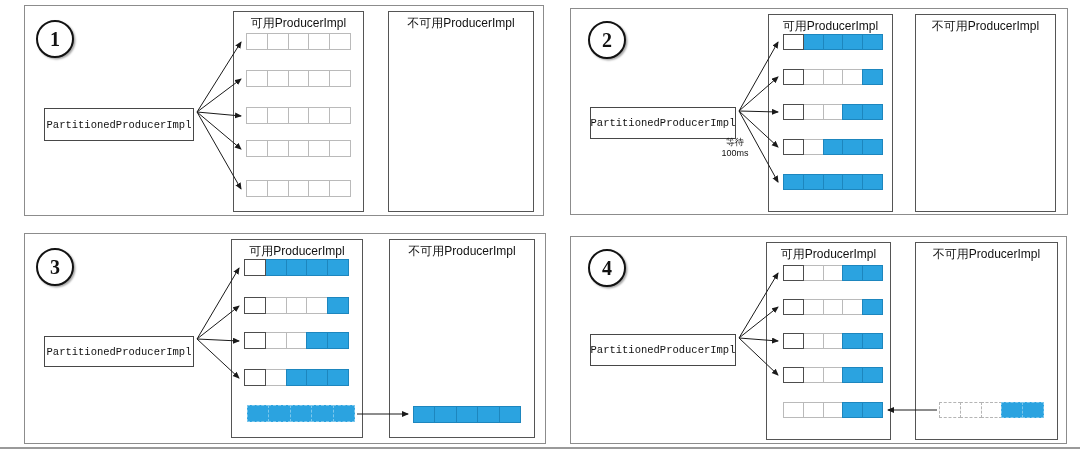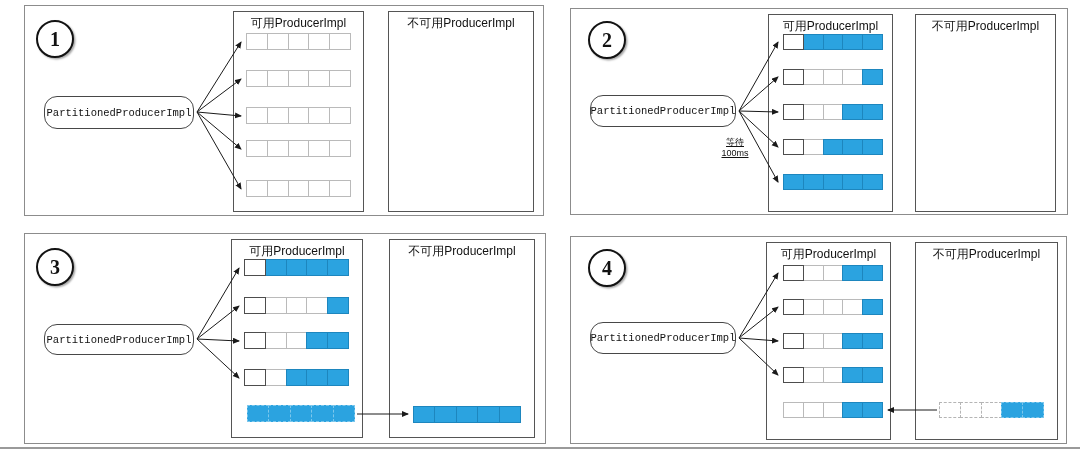--- a/index.html
+++ b/index.html
@@ -10,23 +10,23 @@
   .panel{
     position:absolute;border:1.5px solid #8c8c8c;background:#fff;box-sizing:border-box;
   }
   .step-num{
     position:absolute;width:34px;height:34px;border:2.5px solid #121212;border-radius:50%;
     background:#fff;display:flex;align-items:center;justify-content:center;
     font-weight:bold;font-size:20px;box-shadow:1.5px 1.5px 2px rgba(0,0,0,0.35);
     font-family:"Liberation Serif", serif;
   }
   .producer-box{
-    position:absolute;border:1.5px solid #474747;border-radius:13px;background:#fff;
+    position:absolute;border:1.5px solid #474747;border-radius:0;background:#fff;
     display:flex;align-items:center;justify-content:center;box-sizing:border-box;
-    font-family:"Liberation Mono", monospace;font-size:10.5px;white-space:nowrap;
+    font-family:"Liberation Mono", monospace;font-size:10.5px;white-space:nowrap;margin-top:12px;
   }
   .pool{
     position:absolute;border:1.4px solid #555555;background:#fff;box-sizing:border-box;
   }
   .pool-title{
     position:absolute;top:3px;left:0;right:0;text-align:center;
     font-size:12px;color:#111;white-space:nowrap;
   }
   .row{
     position:absolute;display:flex;background:#fff;box-sizing:border-box;
@@ -34,21 +34,21 @@
   .row .cell{
     flex:1;background:#fff;border:1px solid #bababa;margin-left:-1px;box-sizing:border-box;
   }
   .row .cell:first-child{margin-left:0;}
   .row .cell.filled{background:#2ba3e0;border-color:#1d86be;}
   .row .cell.head{border:1.5px solid #4d4d4d;z-index:2;}
   .row.dashed .cell{border:1px dashed #b5b5b5;}
   .row.dashed .cell.filled{border:1px dashed #7cc7ec;}
   .arrows{position:absolute;left:0;top:0;pointer-events:none;}
   .wait-label{
-    position:absolute;text-align:center;font-size:9px;line-height:11px;color:#111;text-decoration:underline;
+    position:absolute;text-align:center;font-size:9px;line-height:11px;color:#111;
   }
   .bottom-rule{
     position:absolute;left:0;top:447px;width:1080px;height:1.5px;background:#9a9a9a;
   }
 </style>
 </head>
 <body>
 
 <div class="panel" id="panel-1" style="left:24px;top:5px;width:520px;height:211px">
   <div class="step-num" style="left:11px;top:14px">

